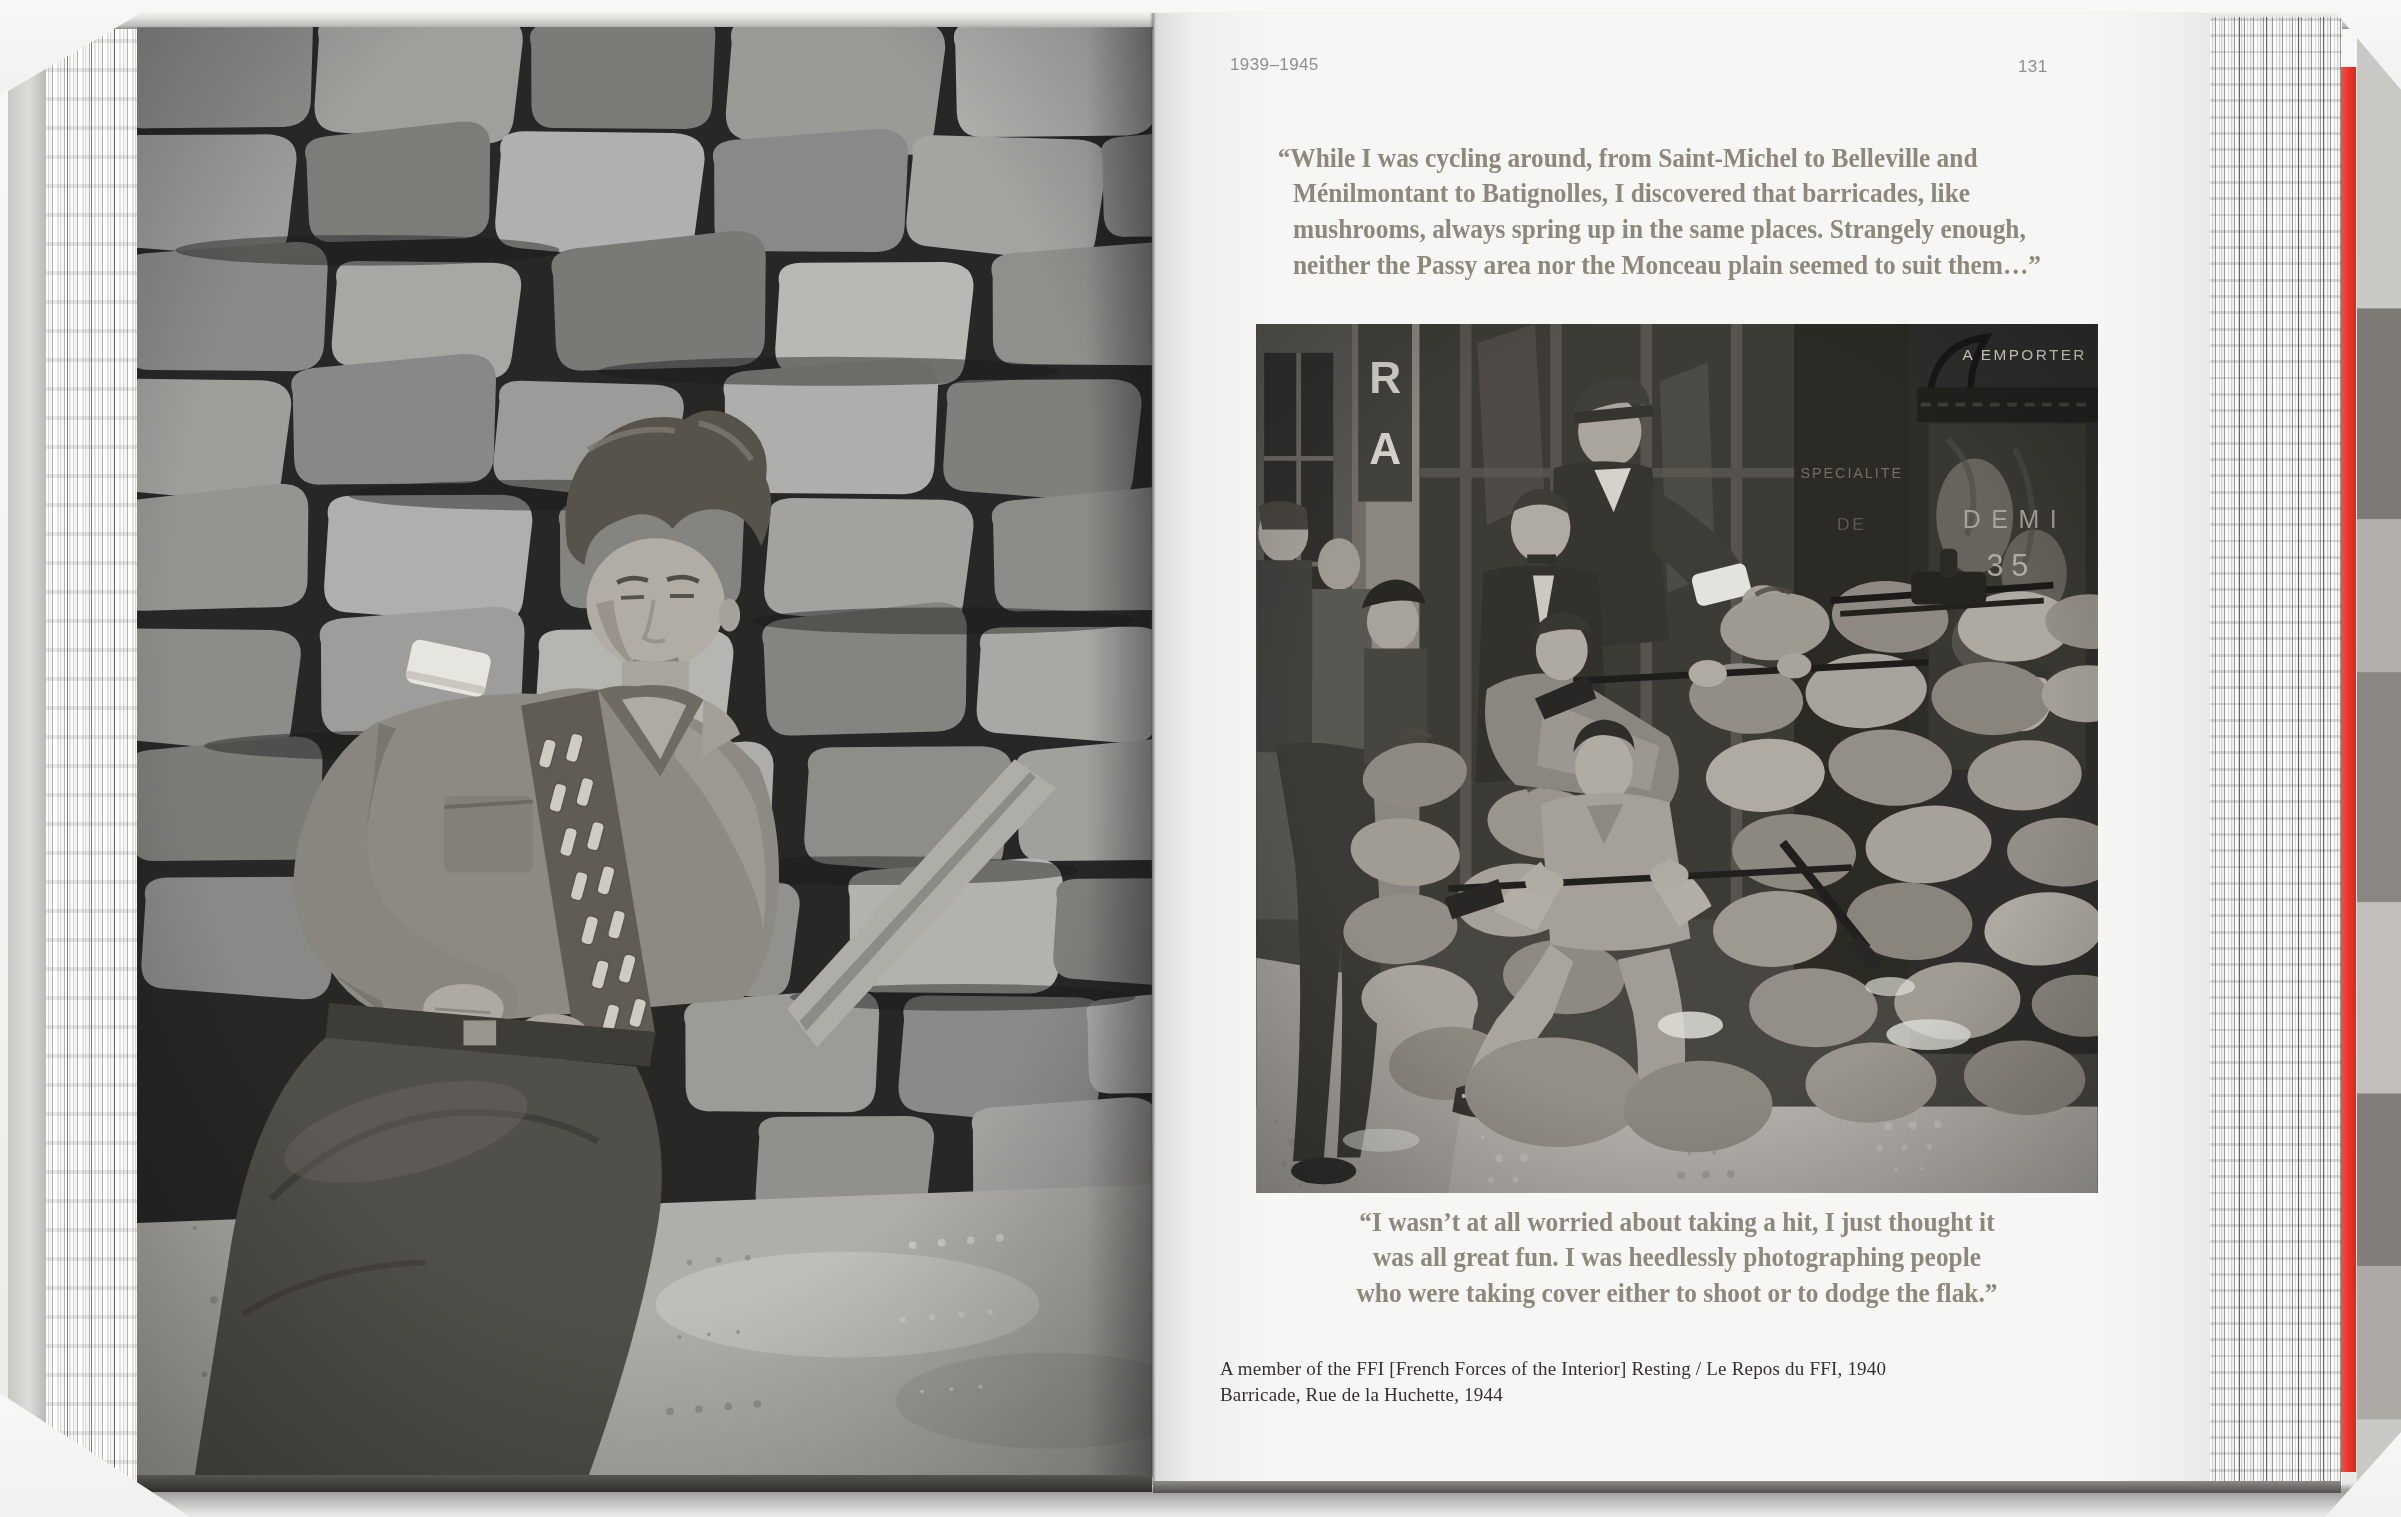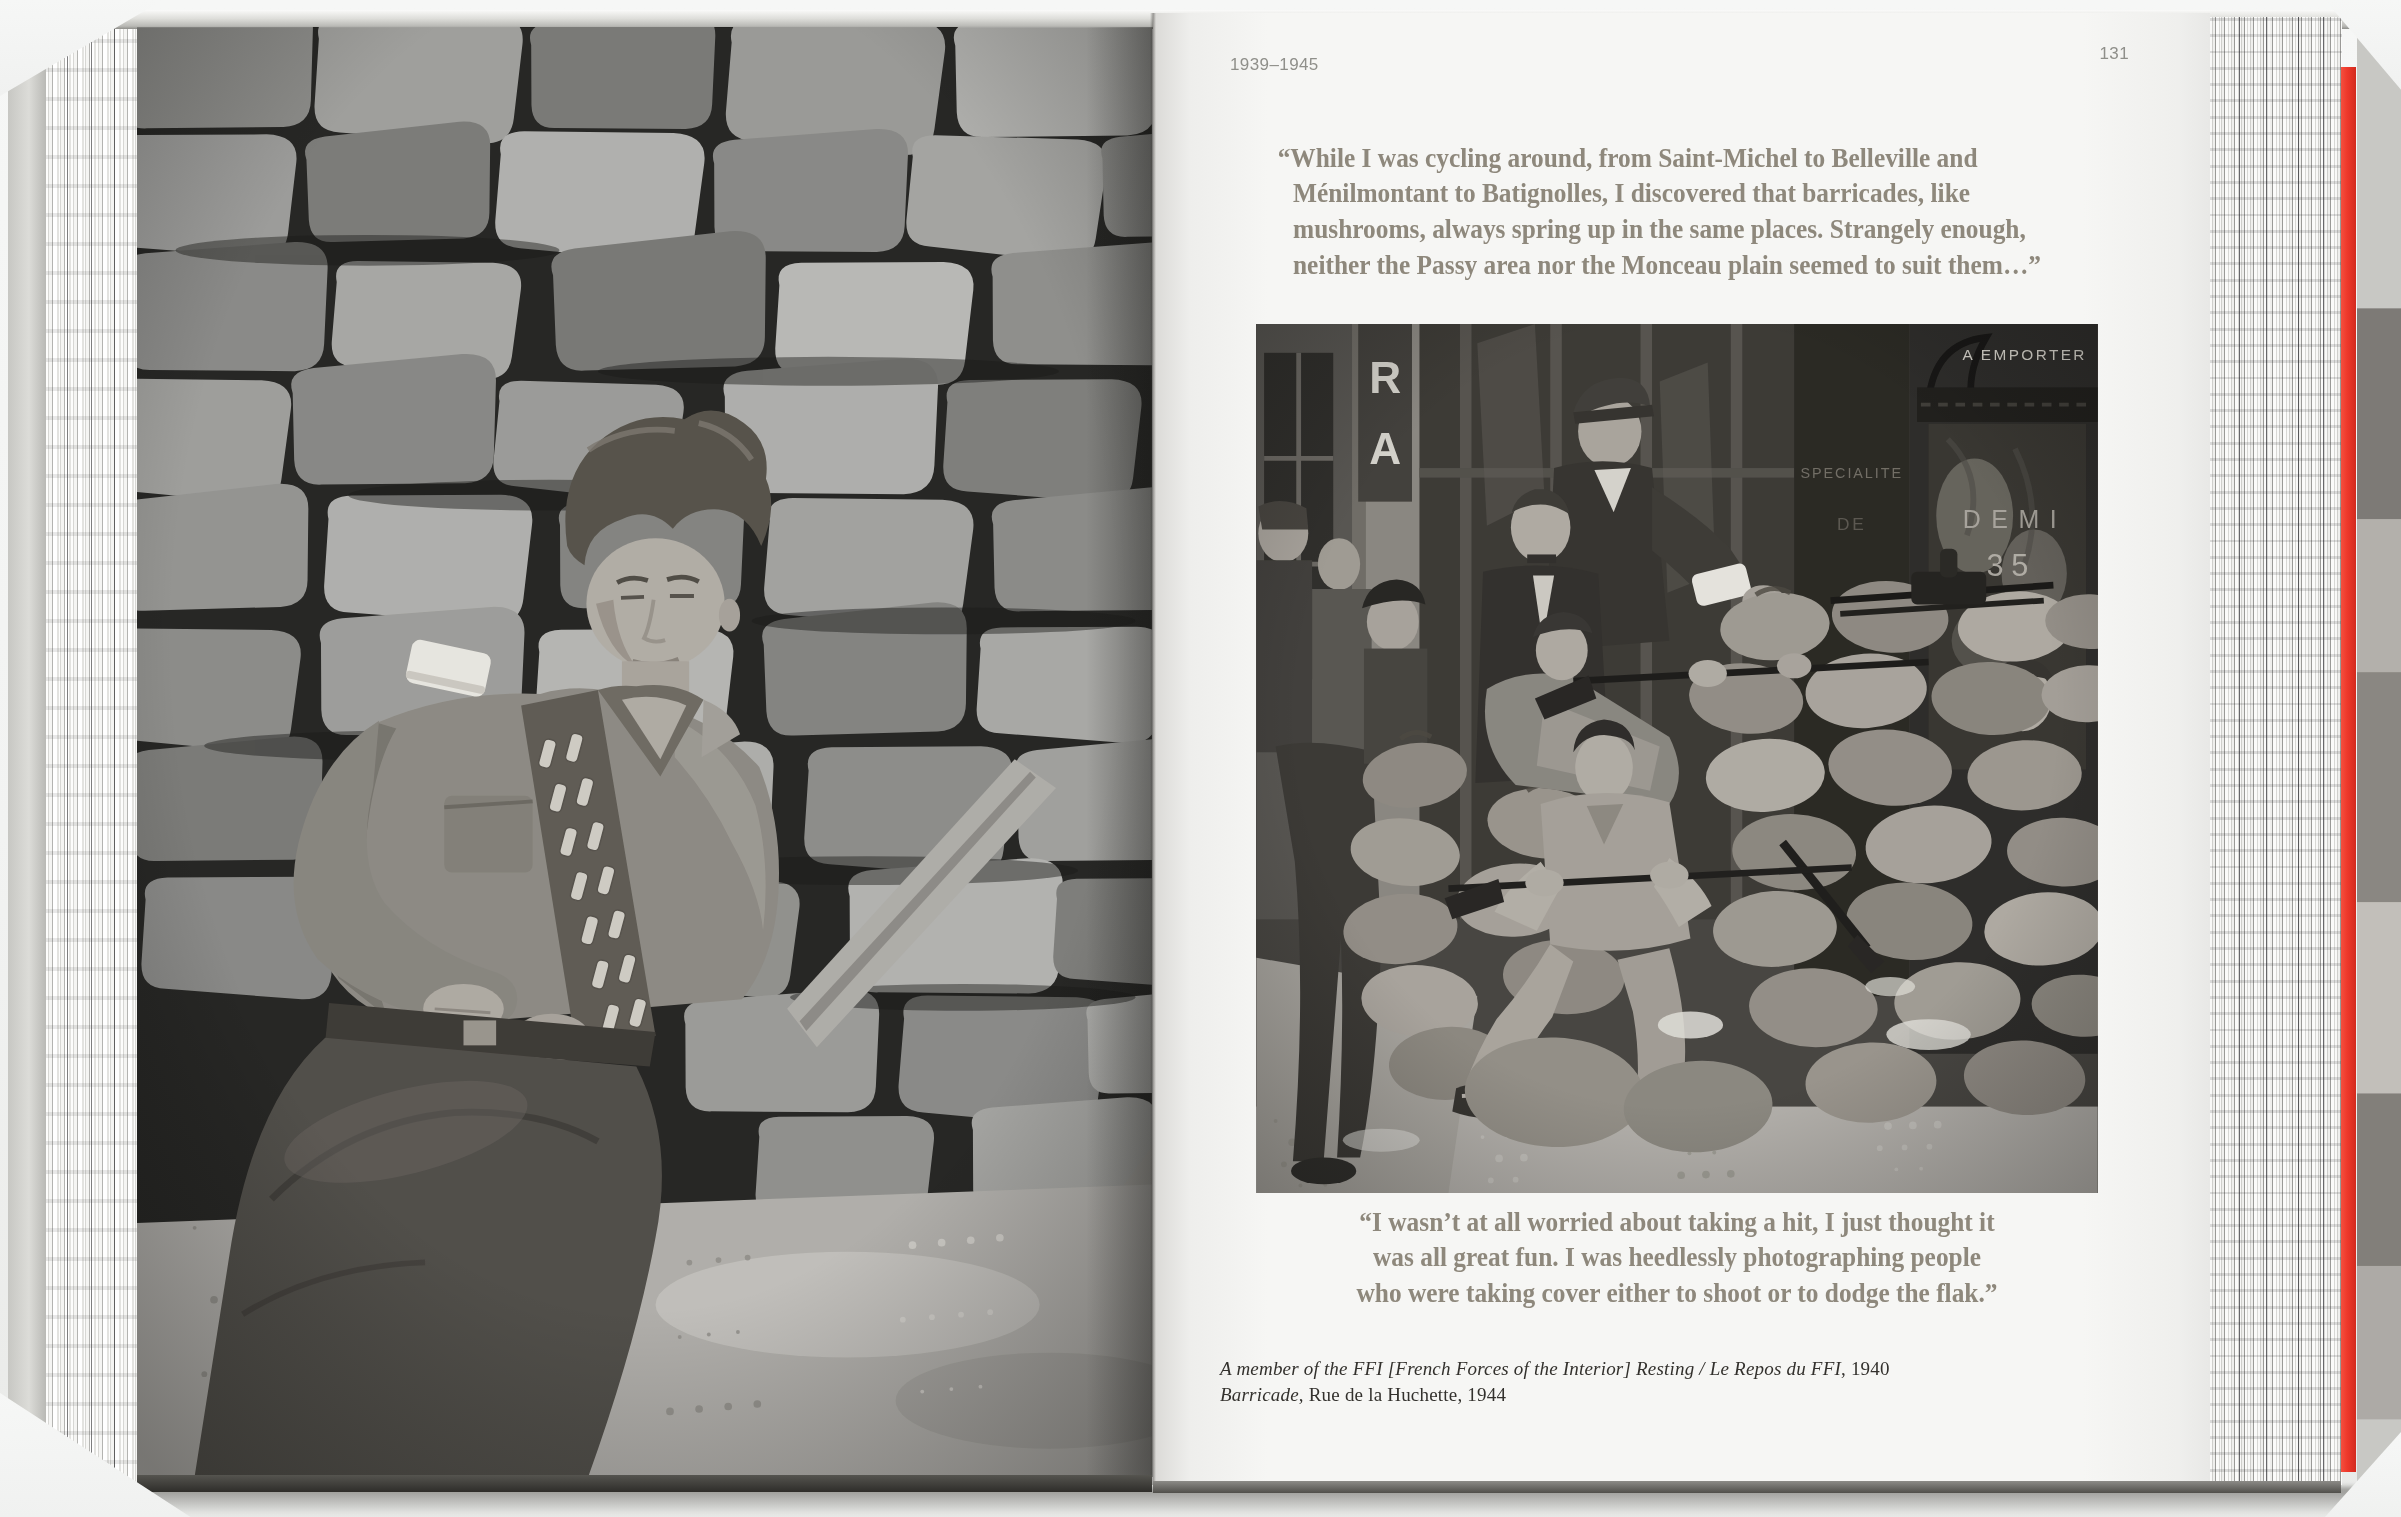--- a/index.html
+++ b/index.html
@@ -46,29 +46,29 @@
     background:linear-gradient(90deg,rgba(20,20,18,0),rgba(20,20,18,.38));}
   #right-page{left:1153px;top:13.4px;width:1057px;height:1472px;
     background:linear-gradient(90deg,#dad9d6 0,#eeeeec 37px,#f6f6f4 115px,#f6f6f4 88%,#efefed 97%,#e8e8e6 100%);}
   #gutter-line{left:1150px;top:13.4px;width:5.8px;height:1472px;
     background:linear-gradient(90deg,rgba(60,58,54,.0),rgba(60,58,54,.45),rgba(60,58,54,.0));}
 
   
   .folio{font-family:"Liberation Sans",sans-serif;font-size:17px;letter-spacing:0.4px;
          color:#8f8f8a;}
   #folio-left{left:77px;top:42px;}
-  #folio-right{left:865px;top:31px;width:111px;text-align:right;}
+  #folio-right{left:865px;top:44px;width:111px;}
   .quote{color:#8e887c;font-weight:700;font-size:27px;line-height:35px;
          transform:scale(.94,1.02);}
   .quote .ln{white-space:nowrap;}
   #quote-top{left:140px;top:127px;width:865px;transform-origin:left top;}
   #quote-top .ln.first{margin-left:-16.3px;}
   #quote-bottom{left:103px;top:1191px;width:842px;text-align:center;transform-origin:50% 0;}
   #caption{left:67px;top:1343px;font-size:19px;line-height:26px;color:#33312d;letter-spacing:0.2px;}
-  #caption .it{font-style:italic;}
+  #caption .it{}
   #photo-right-wrap{left:103px;top:311px;width:842px;height:869px;background:#3a3834;}
 
   svg text{font-family:"Liberation Sans",sans-serif;}
 </style>
 </head>
 <body>
 
 <div id="stage">
 
   <div class="abs" id="under-shadow"></div>

